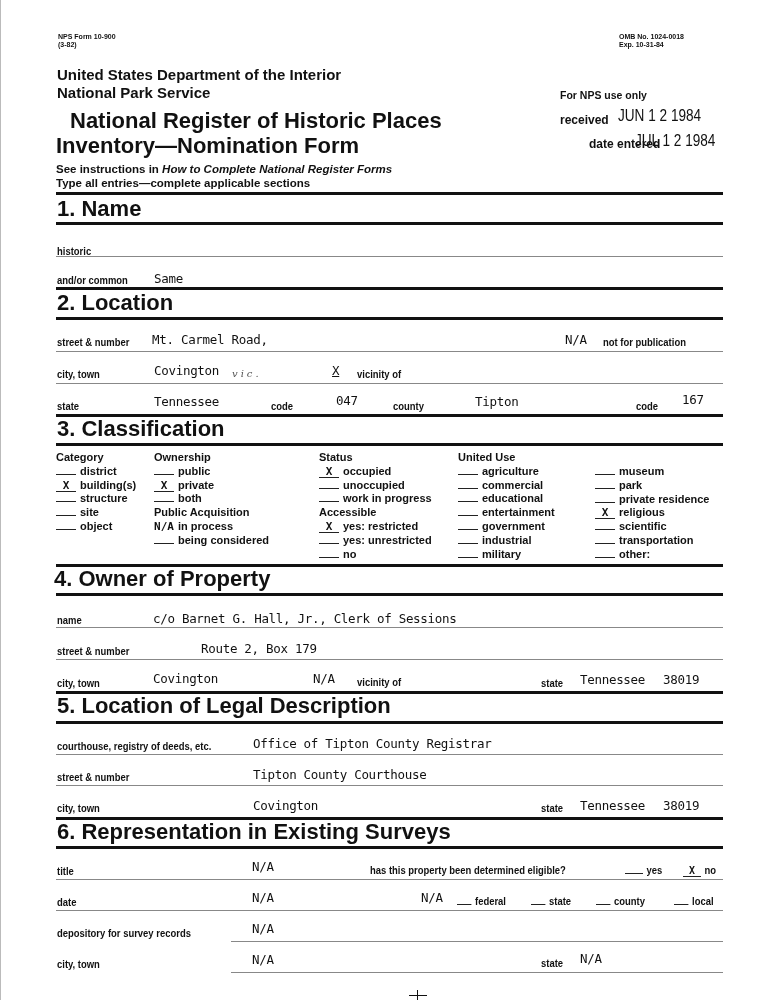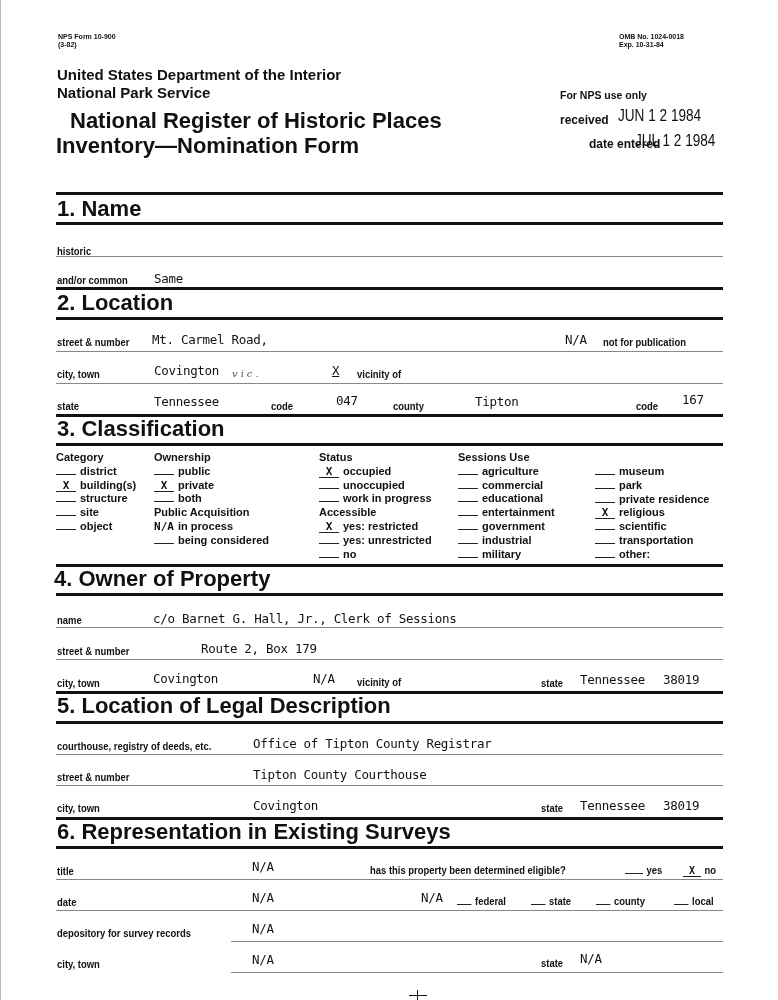--- a/index.html
+++ b/index.html
@@ -30,20 +30,22 @@
 
   <div class="abs small sans-b" style="left:57px;top:33px;">NPS Form 10-900</div>
   <div class="abs small sans-b" style="left:57px;top:41px;">(3-82)</div>
   <div class="abs small sans-b" style="left:618px;top:33px;">OMB No. 1024-0018</div>
   <div class="abs small sans-b" style="left:618px;top:41px;">Exp. 10-31-84</div>
 
   <div class="abs hdr1" style="left:56px;top:66px;">United States Department of the Interior</div>
   <div class="abs hdr1" style="left:56px;top:84px;font-weight:bold;">National Park Service</div>
   <div class="abs title" style="left:69px;top:108px;">National Register of Historic Places</div>
   <div class="abs title" style="left:55px;top:133px;">Inventory—Nomination Form</div>
+  <div class="abs instr" style="left:55px;top:163px;"><span>See instructions in </span><i>How to Complete National Register Forms</i></div>
+  <div class="abs instr" style="left:55px;top:177px;">Type all entries—complete applicable sections</div>
 
   <div class="abs sans-b" style="left:559px;top:89px;font-size:10.5px;">For NPS use only</div>
   <div class="abs sans-b" style="left:559px;top:113px;font-size:12px;">received</div>
   <div class="abs stamp" style="left:617px;top:106px;">JUN 1 2 1984</div>
   <div class="abs sans-b" style="left:588px;top:137px;font-size:12px;">date entered</div>
   <div class="abs stamp" style="left:634px;top:131px;">JUL 1 2 1984</div>
 
   <div class="thick" style="top:192px;"></div>
 
   <div class="abs sect" style="left:56px;top:196px;">1. Name</div>
@@ -108,21 +110,21 @@
     <span class="item"><span class="cb-line">X</span><span>occupied</span></span>
     <span class="item"><span class="cb-line"></span><span>unoccupied</span></span>
     <span class="item"><span class="cb-line"></span><span>work in progress</span></span>
     <span class="head">Accessible</span>
     <span class="item"><span class="cb-line">X</span><span>yes: restricted</span></span>
     <span class="item"><span class="cb-line"></span><span>yes: unrestricted</span></span>
     <span class="item"><span class="cb-line"></span><span>no</span></span>
   </div>
 
   <div class="abs cl" style="left:457px;top:451px;">
-    <span class="head">Sessions Use</span>
+    <span class="head">United Use</span>
     <span class="item"><span class="cb-line"></span><span>agriculture</span></span>
     <span class="item"><span class="cb-line"></span><span>commercial</span></span>
     <span class="item"><span class="cb-line"></span><span>educational</span></span>
     <span class="item"><span class="cb-line"></span><span>entertainment</span></span>
     <span class="item"><span class="cb-line"></span><span>government</span></span>
     <span class="item"><span class="cb-line"></span><span>industrial</span></span>
     <span class="item"><span class="cb-line"></span><span>military</span></span>
   </div>
 
   <div class="abs cl" style="left:594px;top:465px;">

